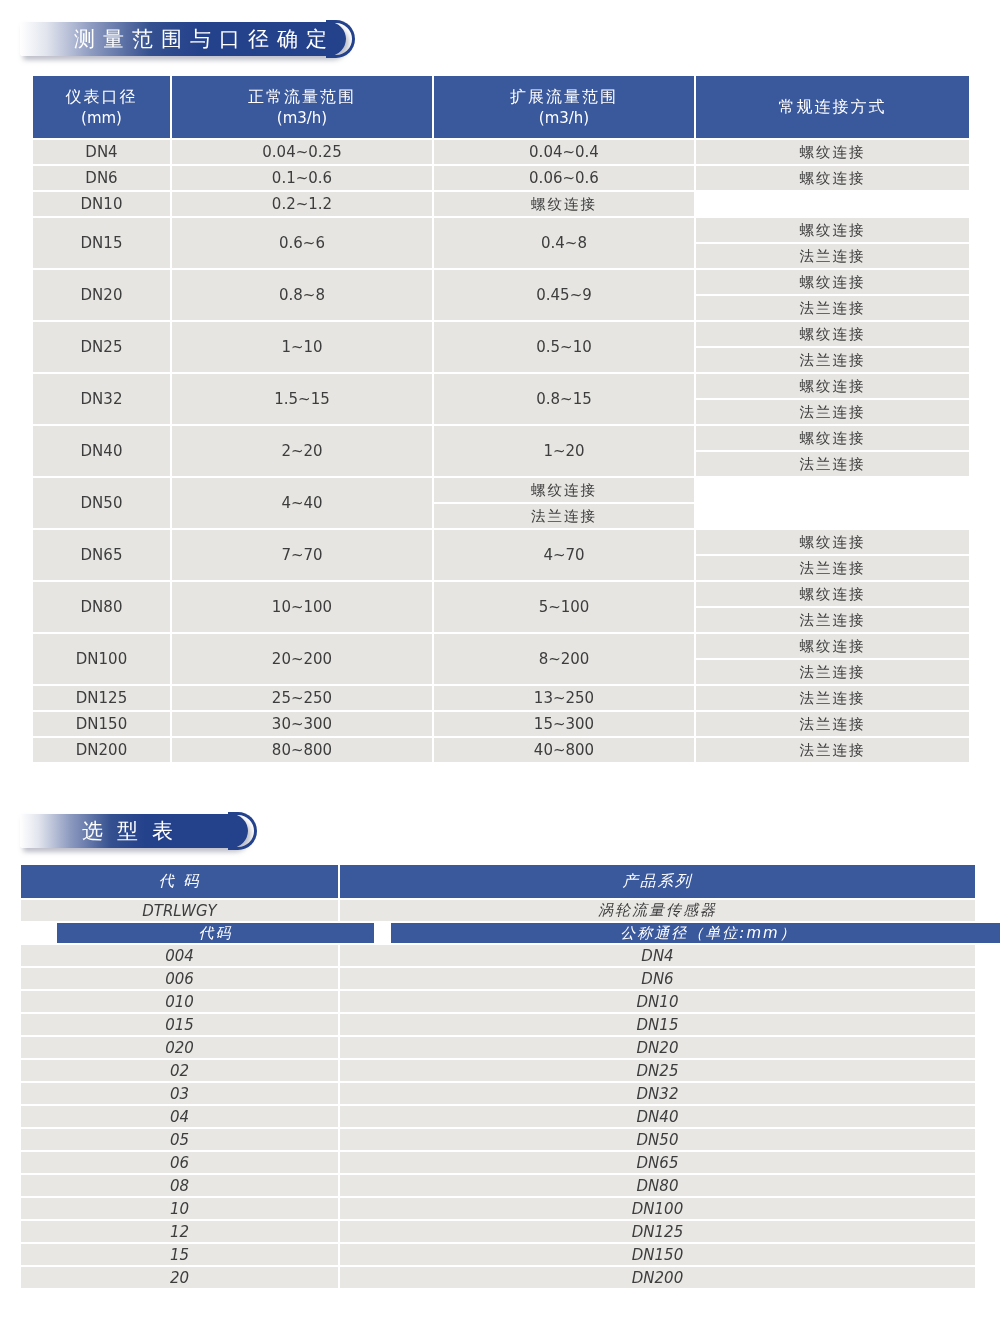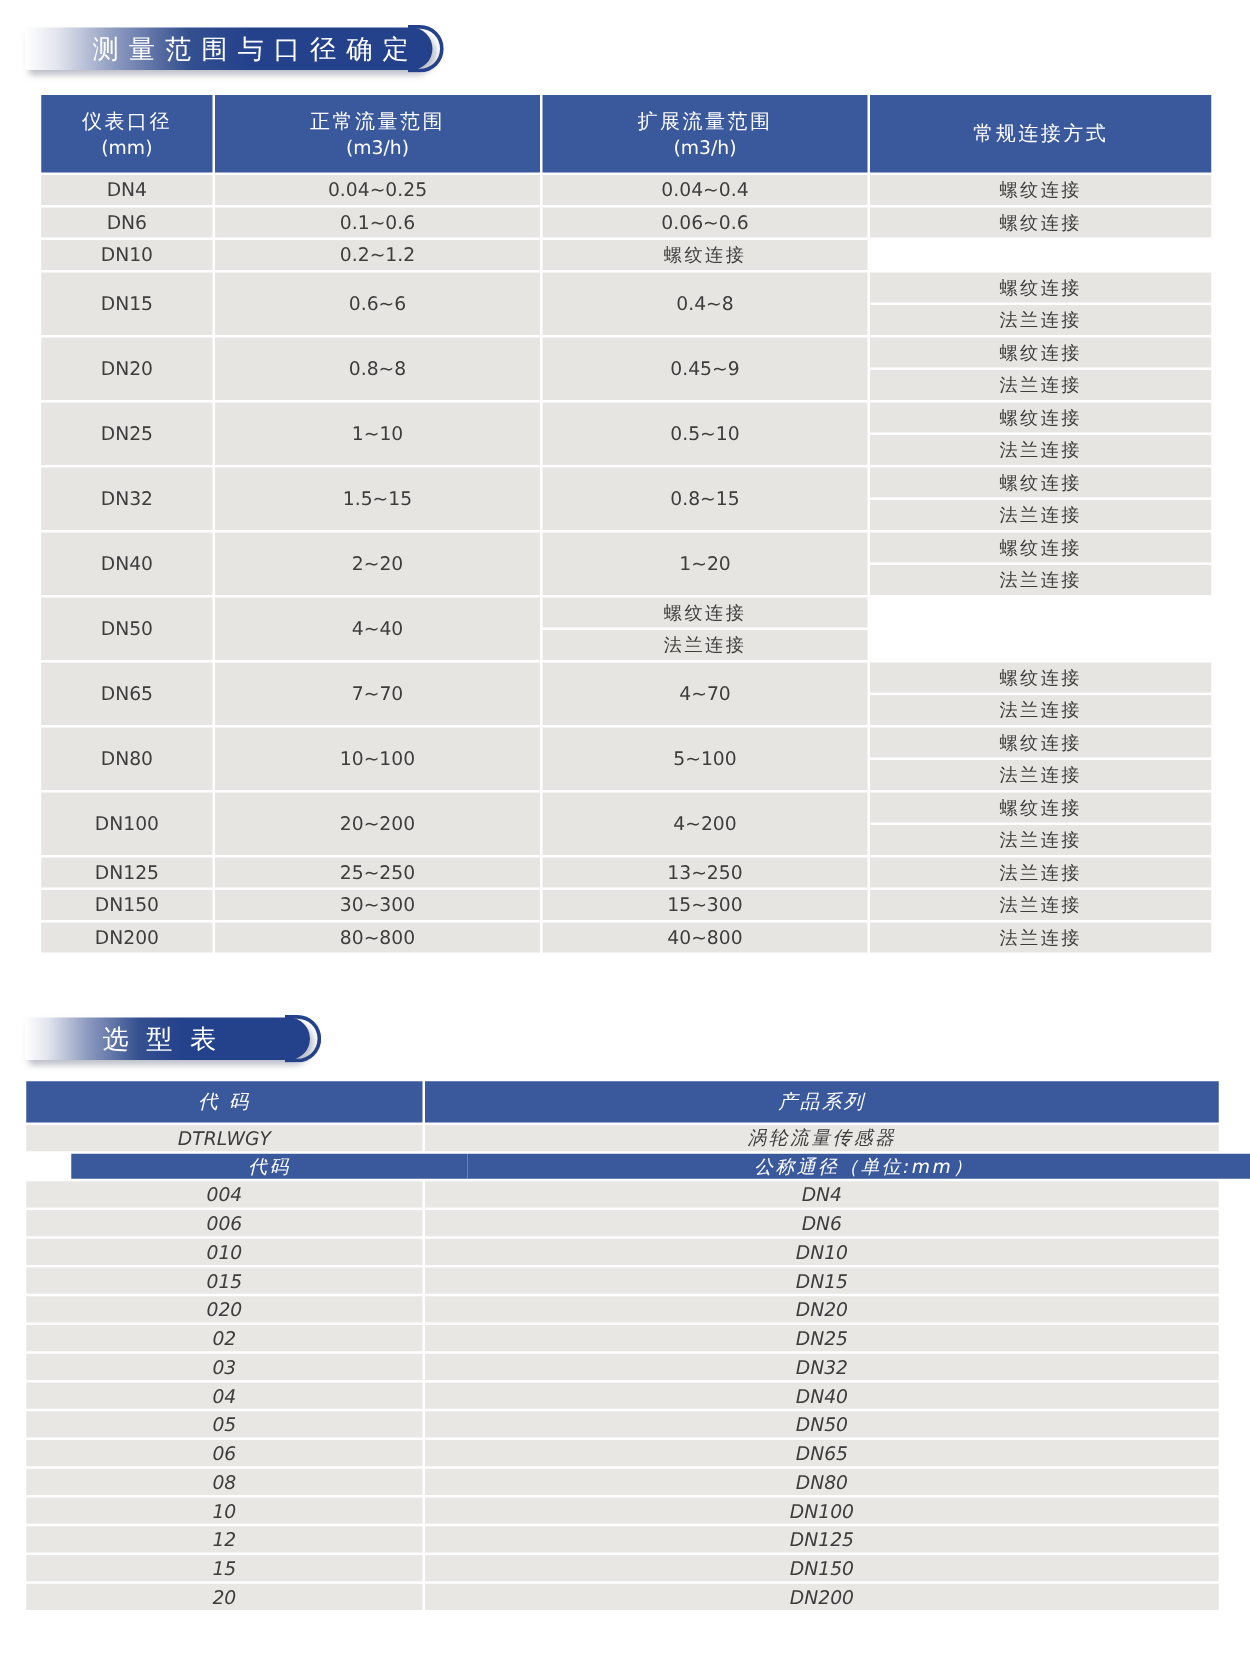--- a/index.html
+++ b/index.html
@@ -81,21 +81,21 @@
   }
 
   
   .t2 { margin: 17px 0 0 21px; width: 954px; font-style: italic; }
   .t2 .grid {
     display: grid;
     grid-template-columns: 317px 635px;
     gap: 2px;
     margin-bottom: 2px;
   }
-  .t2 .grid.nogap { gap: 0; padding-left: 36px; }
+  .t2 .grid.nogap { gap: 17px; padding-left: 36px; }
   .t2 .hdr { height: 33px; }
   .t2 .hdr .hc, .t2 .bluecell {
     background: #3a589c;
     color: #ffffff;
     display: flex;
     align-items: center;
     justify-content: center;
     font-size: 15.5px;
     letter-spacing: 2px;
   }
@@ -223,21 +223,21 @@
     <div class="cell">10~100</div>
     <div class="cell">5~100</div>
     <div class="stack">
       <div class="cell conn">螺纹连接</div>
       <div class="cell conn">法兰连接</div>
     </div>
   </div>
   <div class="grid row double">
     <div class="cell">DN100</div>
     <div class="cell">20~200</div>
-    <div class="cell">4~200</div>
+    <div class="cell">8~200</div>
     <div class="stack">
       <div class="cell conn">螺纹连接</div>
       <div class="cell conn">法兰连接</div>
     </div>
   </div>
 
   <div class="grid row single">
     <div class="cell">DN125</div>
     <div class="cell">25~250</div>
     <div class="cell">13~250</div>

